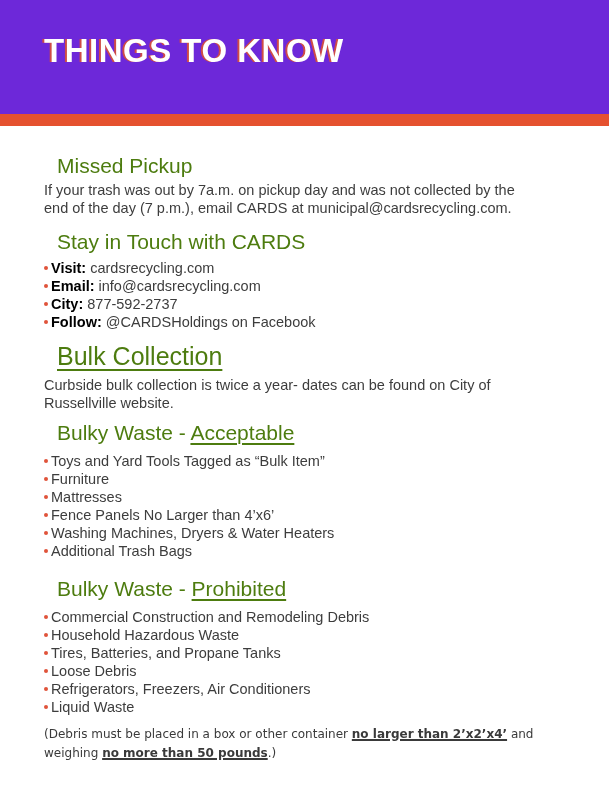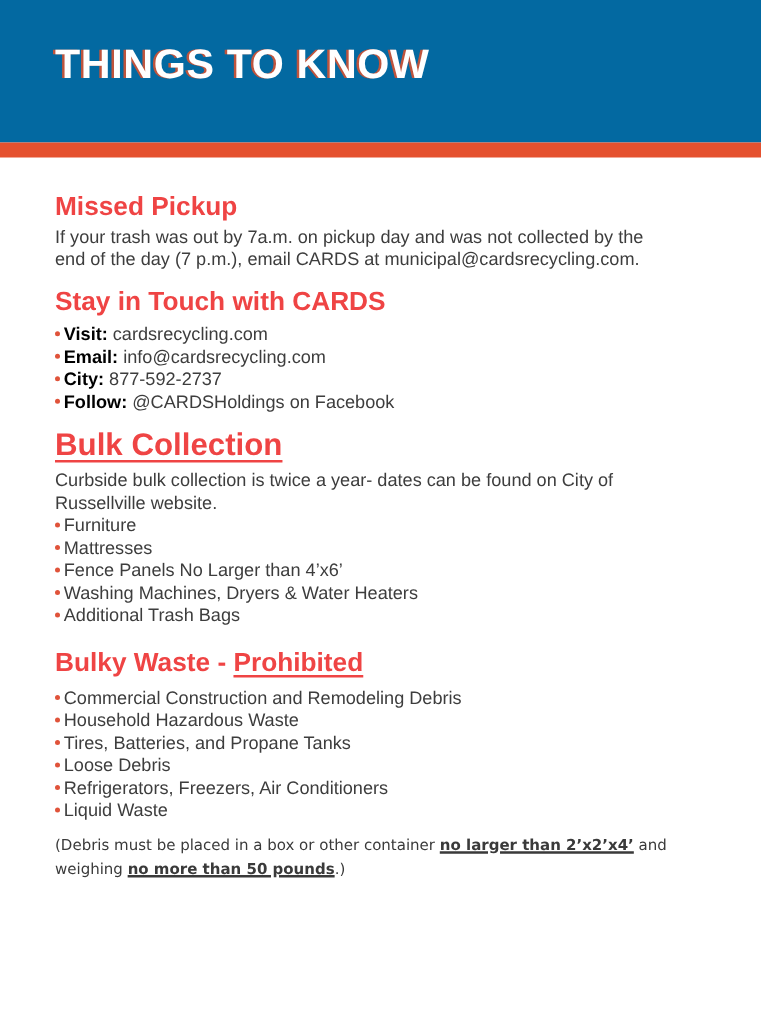--- a/index.html
+++ b/index.html
@@ -4,45 +4,45 @@
 <style>
   html, body { margin: 0; padding: 0; }
   body {
     width: 609px; height: 808px;
     background: #ffffff;
     font-family: "Liberation Sans", sans-serif;
     color: #3d3d3d;
     overflow: hidden;
   }
   .header {
-    background: #0369a1;
+    background: #6d28d9;
     height: 114px;
   }
   .header h1 {
     margin: 0;
     padding: 32px 0 0 44px;
     font-size: 33px;
     font-weight: bold;
     letter-spacing: 0.5px;
     color: #ffffff;
     text-shadow: -2px 0 0 rgba(224, 81, 44, 0.85);
   }
   .accent-bar {
     height: 12px;
     background: #e5512f;
   }
   main {
     padding: 0 70px 0 44px;
   }
   h2 {
-    color: #ef4444;
-    font-weight: bold;
+    color: #4d7c0f;
+    font-weight: normal;
     font-size: 21px;
     line-height: 26px;
-    margin: 0;
+    margin: 13px;
   }
   .h-lg {
     font-size: 25px;
     line-height: 30px;
     text-decoration: underline;
     text-decoration-thickness: 2px;
     text-underline-offset: 4px;
   }
   .hl {
     text-decoration: underline;
@@ -116,21 +116,23 @@
           <li><span class="dot"></span><b>Follow:</b> @CARDSHoldings on Facebook</li>
         </ul>
     </section>
 
     <section>
       <h2 class="h-lg bc-h">Bulk Collection</h2>
       <p>Curbside bulk collection is twice a year- dates can be found on City of Russellville website.</p>
     </section>
 
     <section>
+      <h2 class="ba-h"><span>Bulky Waste - </span><span class="hl">Acceptable</span></h2>
       <ul>
+          <li><span class="dot"></span>Toys and Yard Tools Tagged as “Bulk Item”</li>
           <li><span class="dot"></span>Furniture</li>
           <li><span class="dot"></span>Mattresses</li>
           <li><span class="dot"></span>Fence Panels No Larger than 4’x6’</li>
           <li><span class="dot"></span>Washing Machines, Dryers &amp; Water Heaters</li>
           <li><span class="dot"></span>Additional Trash Bags</li>
         </ul>
     </section>
 
     <section>
       <h2 class="bp-h"><span>Bulky Waste - </span><span class="hl">Prohibited</span></h2>

